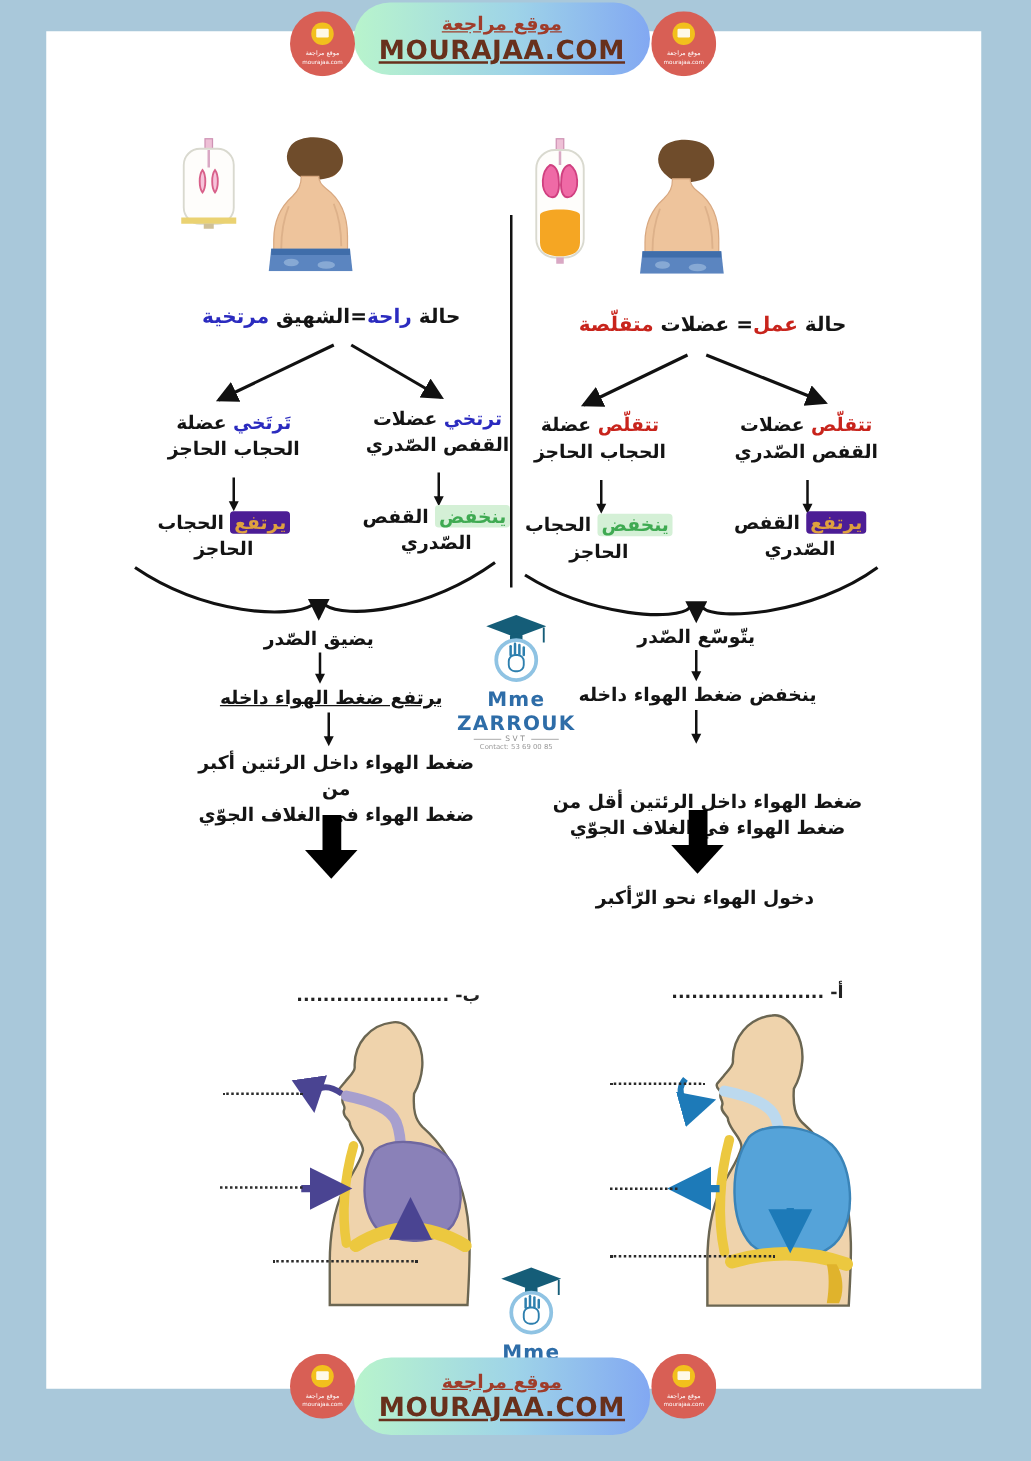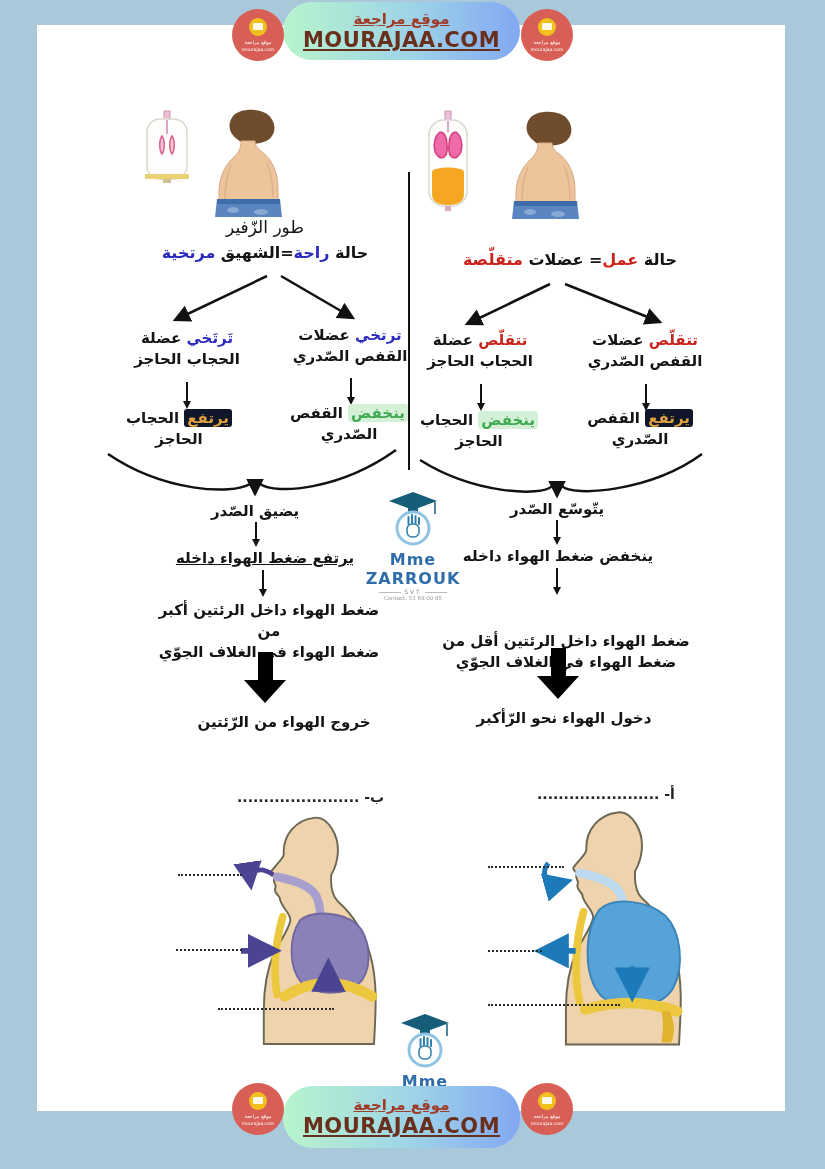--- a/index.html
+++ b/index.html
@@ -14,21 +14,21 @@
   .pill .domain{font-size:21px;font-weight:bold;color:#68301c;text-decoration:underline;letter-spacing:.5px;}
   .badge{position:absolute;width:52px;height:52px;z-index:6;}
   
   .node{position:absolute;text-align:center;font-weight:bold;color:#141414;
         font-size:15px;line-height:1.4;direction:rtl;}
   .title{font-weight:normal;font-size:17px;}
   .state{font-size:16px;}
   .term-blue{color:#2b2bbf;}
   .term-red{color:#c8241c;}
   .term-green{color:#3faa52;background:#d4f0d6;padding:0 3px;border-radius:3px;}
-  .term-orange{color:#dfa13e;background:#0f172a;padding:0 3px;border-radius:3px;}
+  .term-orange{color:#dfa13e;background:#4c1d95;padding:0 3px;border-radius:3px;}
   .divider{position:absolute;width:2px;background:#111;}
   .svgabs{position:absolute;}
   
   .varrow{position:absolute;width:0;border-left:2px solid #111;}
   .varrow::after{content:"";position:absolute;left:-5px;bottom:-7px;
      border:4px solid transparent;border-top:8px solid #111;}
   
   .thick{position:absolute;width:42px;}
   .thick .shaft{width:15px;height:28px;background:#000;margin:0 auto;}
   .thick .head{width:0;height:0;border-left:21px solid transparent;border-right:21px solid transparent;border-top:23px solid #000;}
@@ -104,21 +104,20 @@
     <path d="M30,9 C38,0 62,1 68,11 C74,19 72,30 63,34 C55,38 40,38 34,32 C26,26 24,17 30,9 Z" fill="#6f4c2b"></path>
     <path d="M38,34 C38,41 36,45 31,50 C22,58 16,70 16,85 L16,96 L75,96 L75,82 C75,65 69,52 58,44 C54,41 52,38 52,34 Z" fill="#eec49c" stroke="#d8a880" stroke-width="1"></path>
     <path d="M28,58 C24,68 22,80 22,92" stroke="#ddb18a" stroke-width="1.5" fill="none"></path>
     <path d="M64,56 C68,66 70,78 70,90" stroke="#ddb18a" stroke-width="1.5" fill="none"></path>
     <path d="M14,92 L77,92 L79,110 L12,110 Z" fill="#5b85c0"></path>
     <rect x="14" y="92" width="63" height="5" fill="#3f6daa"></rect>
     <ellipse cx="30" cy="103" rx="6" ry="3" fill="#9ab8dd" opacity=".7"></ellipse>
     <ellipse cx="58" cy="105" rx="7" ry="3" fill="#9ab8dd" opacity=".7"></ellipse>
   </svg>
 
-  <div class="node title" style="left:180px;top:216px;width:170px;">طور الزّفير</div>
   <div class="node state" style="left:130px;top:242px;width:270px;">
     <span>حالة </span><span class="term-blue">راحة</span><span>=الشهيق </span><span class="term-blue">مرتخية</span>
   </div>
   <div class="node state" style="left:430px;top:249px;width:280px;">
     <span>حالة </span><span class="term-red">عمل</span><span>= عضلات </span><span class="term-red">متقلّصة</span>
   </div>
 
   <div class="divider" style="left:408px;top:172px;height:298px;"></div>
 
   <svg class="svgabs" style="left:125px;top:272px;" width="270" height="56" viewBox="0 0 270 56">
@@ -211,21 +210,20 @@
 
   <div class="thick" style="left:244px;top:652px;">
       <div class="shaft"></div>
       <div class="head"></div>
     </div>
   <div class="thick" style="left:537px;top:648px;">
       <div class="shaft"></div>
       <div class="head"></div>
     </div>
 
-  <div class="node" style="left:168px;top:712px;width:232px;">خروج الهواء من الرّئتين</div>
   <div class="node" style="left:452px;top:708px;width:224px;">دخول الهواء نحو الرّأكبر</div>
 
   <div class="wm" style="left:361px;top:490px;">
     <svg width="104" height="56" viewBox="0 0 104 56">
       <polygon points="52,2 76,11 52,20 28,11" fill="#155d78"></polygon>
       <rect x="47" y="17" width="10" height="8" rx="2" fill="#155d78"></rect>
       <line x1="74" y1="12" x2="74" y2="24" stroke="#155d78" stroke-width="1.5"></line>
       <circle cx="52" cy="38" r="16" fill="#ffffff" stroke="#8fc3e3" stroke-width="3"></circle>
       <rect x="46" y="34" width="12" height="13" rx="5" fill="#fff" stroke="#2d7fae" stroke-width="1.5"></rect>
       <line x1="47.5" y1="34" x2="47.5" y2="27" stroke="#2d7fae" stroke-width="2" stroke-linecap="round"></line>

